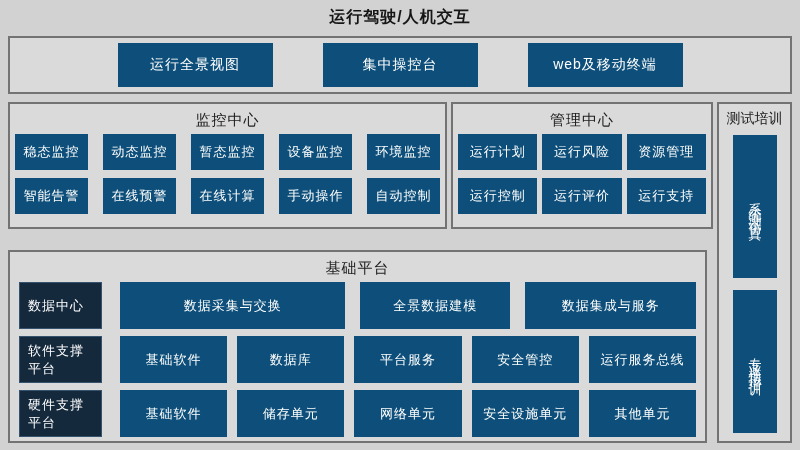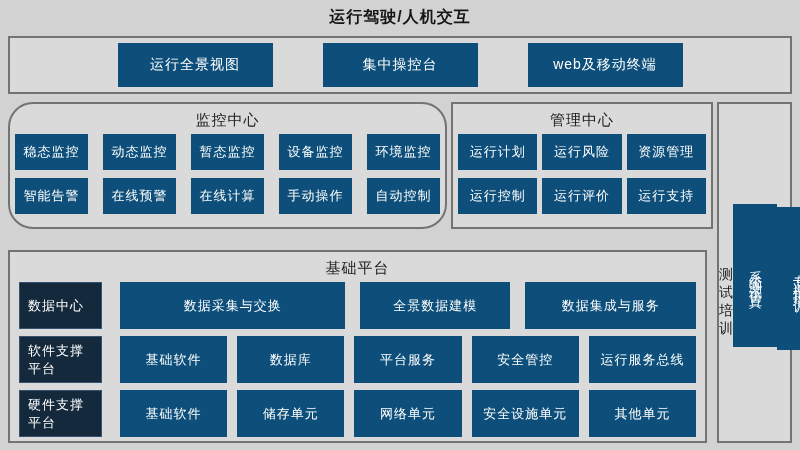--- a/index.html
+++ b/index.html
@@ -26,34 +26,34 @@
     background:#0d4f7a;color:#ffffff;
     display:flex;align-items:center;justify-content:center;
     font-size:13px;letter-spacing:1px;box-sizing:border-box;
     text-align:center;cursor:default;
   }
   
   #top-section{left:8px;top:36px;width:784px;height:58px;
     display:flex;align-items:center;justify-content:center;gap:50px;}
   #top-section .btn{width:155px;height:44px;font-size:14px;}
   
-  #monitoring{left:8px;top:102px;width:439px;height:127px;border-radius:25px;}
+  #monitoring{left:8px;top:102px;width:439px;height:127px;}
   #monitoring .grid{
     display:grid;grid-template-columns:repeat(5,1fr);
     gap:8px 15px;padding:3px 5px 0 5px;}
   #monitoring .btn{height:36px;}
   
   #management{left:451px;top:102px;width:262px;height:127px;}
   #management .grid{
     display:grid;grid-template-columns:repeat(3,1fr);
     gap:8px 5px;padding:3px 5px 0 5px;}
   #management .btn{height:36px;}
   
   #testing{left:717px;top:102px;width:75px;height:341px;
-    display:flex;flex-direction:row;align-items:center;}
+    display:flex;flex-direction:column;align-items:center;}
   #testing .sec-header{font-size:14px;padding-top:6px;height:26px;letter-spacing:0;}
   #testing .vbtn{
     width:44px;height:143px;margin-top:5px;
     writing-mode:vertical-rl;letter-spacing:5px;
     display:flex;align-items:center;justify-content:center;
   }
   #testing .vbtn + .vbtn{margin-top:12px;}
   
   #platform{left:8px;top:250px;width:699px;height:193px;}
   #platform .rows{

